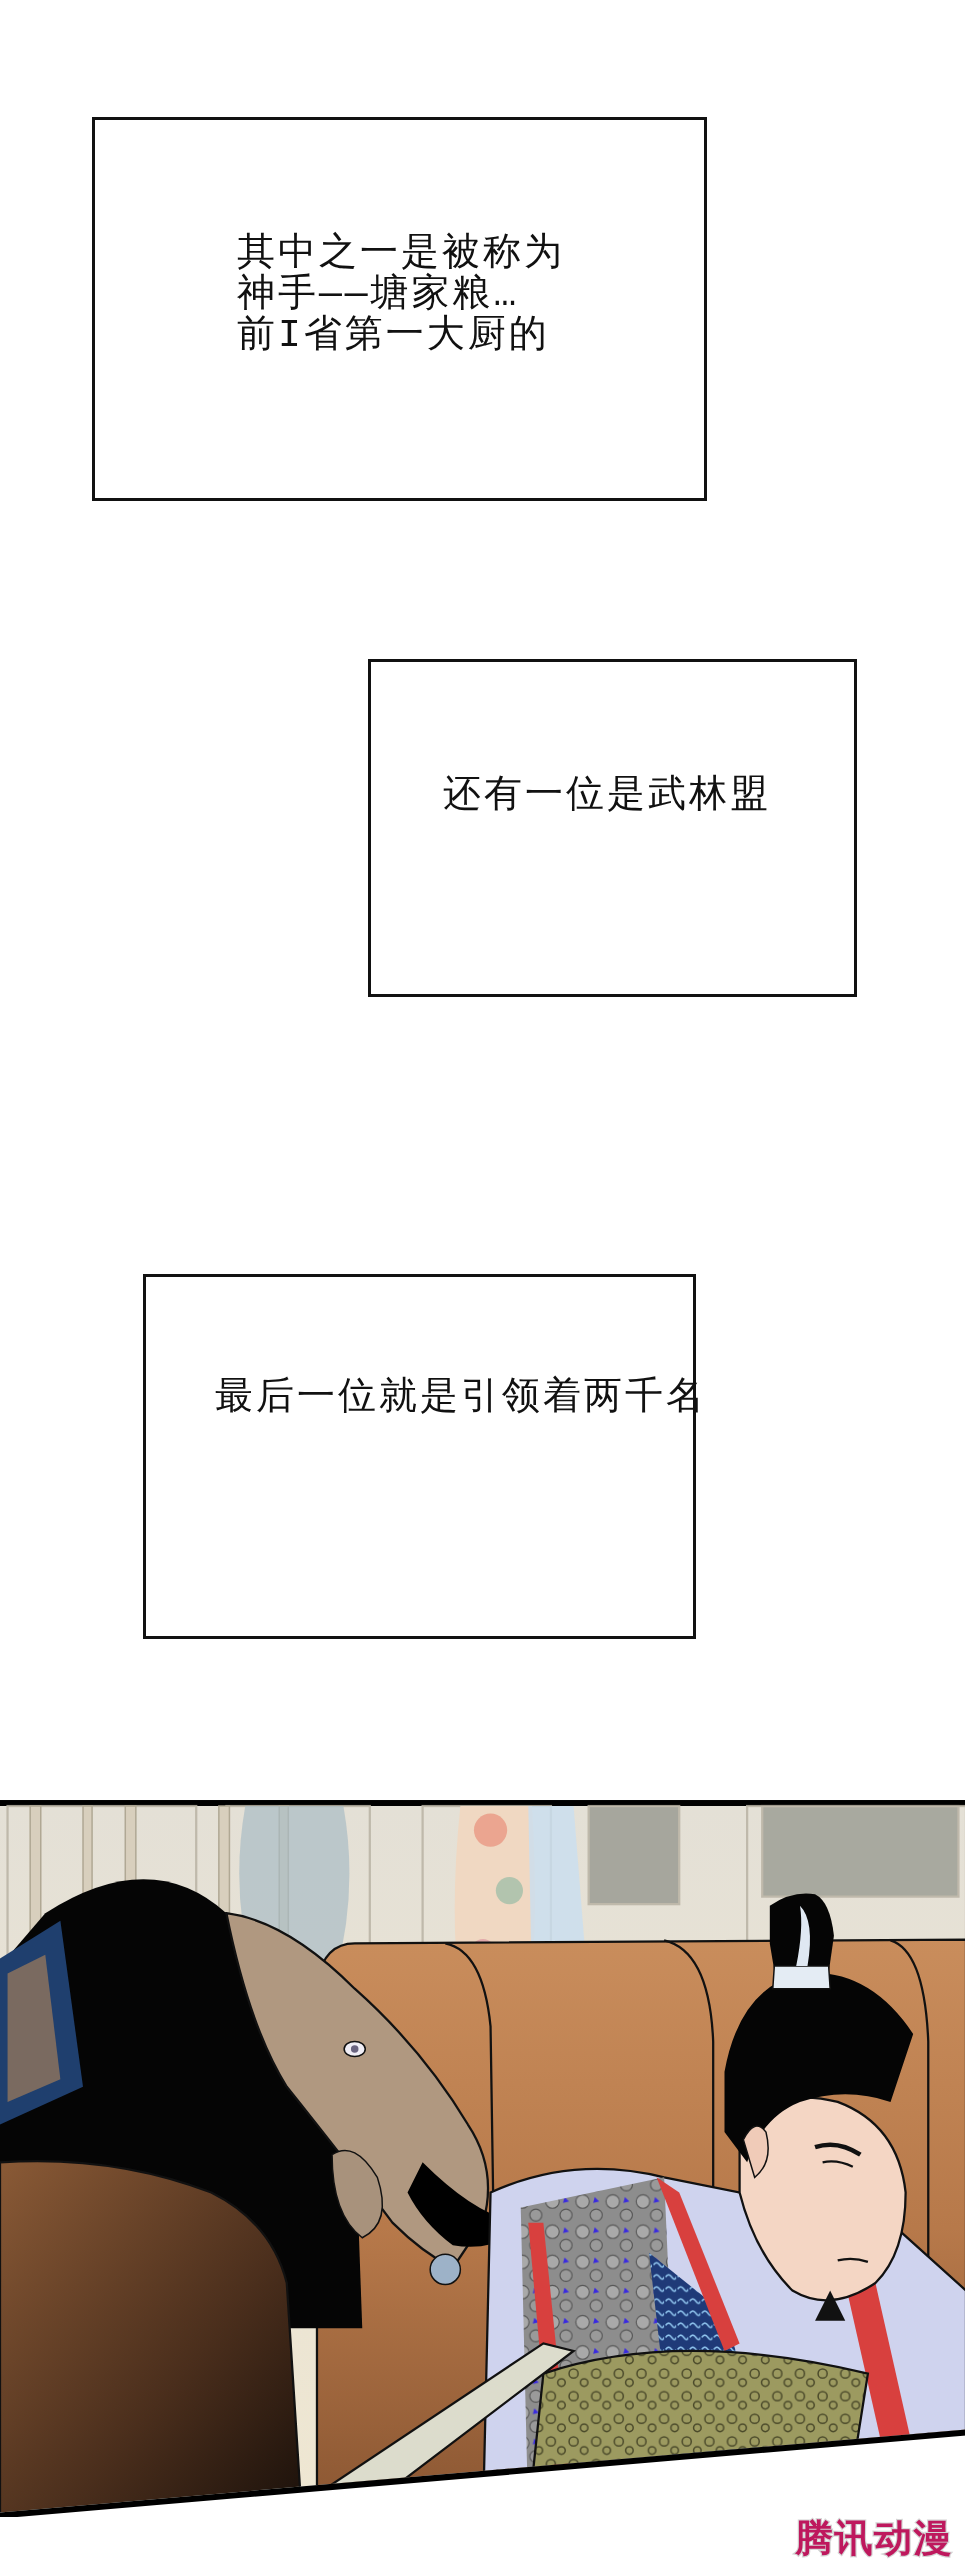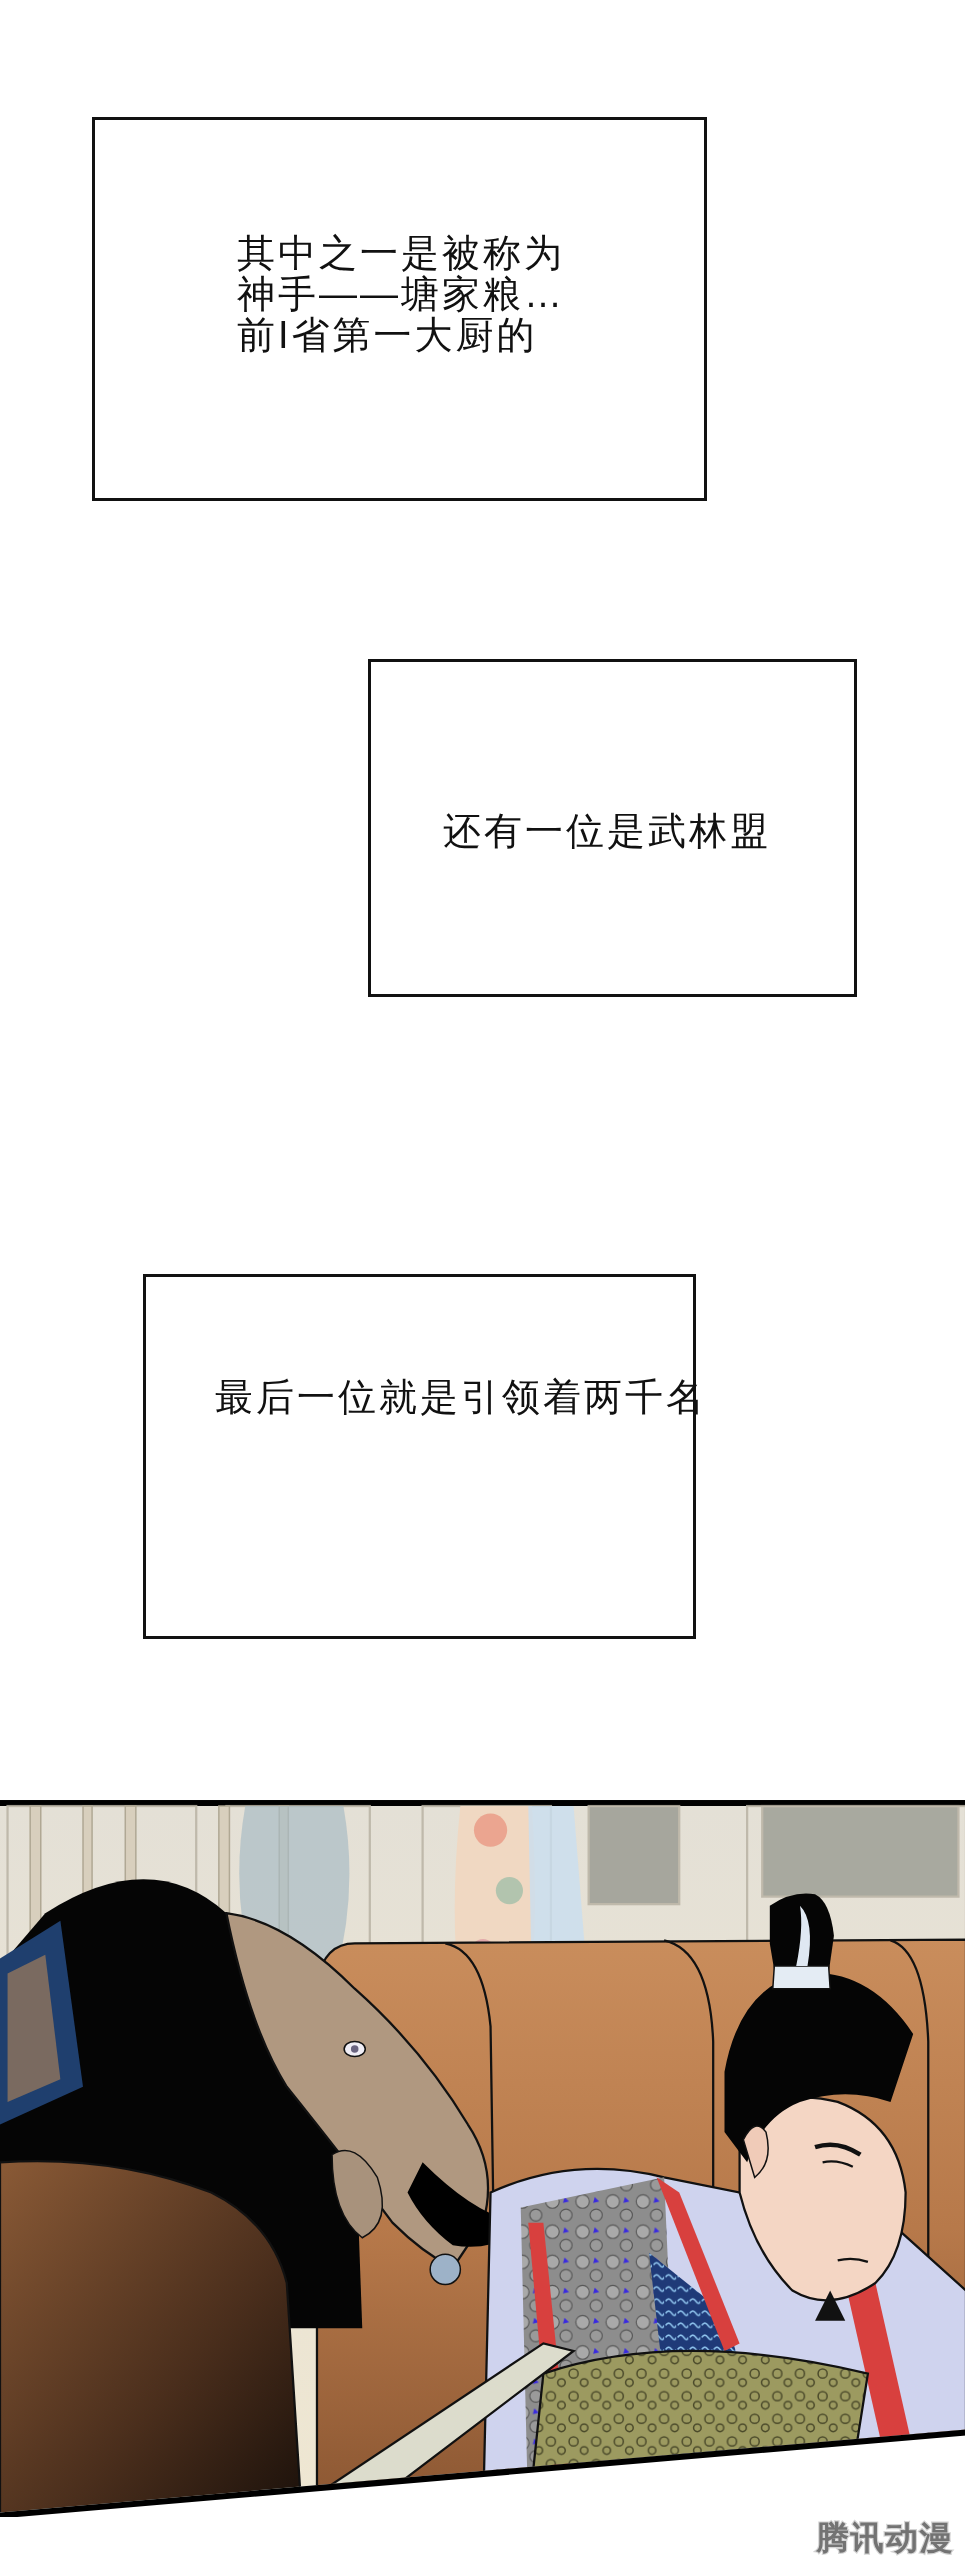--- a/index.html
+++ b/index.html
@@ -4,40 +4,40 @@
 <style>
   html, body { margin: 0; padding: 0; background: #ffffff; }
   body { width: 966px; height: 2576px; position: relative; overflow: hidden;
          font-family: "DejaVu Serif", "Liberation Serif", serif; }
   .caption-box {
     position: absolute; background: #ffffff;
     border: 3px solid #111111; box-sizing: border-box;
   }
   .caption-text {
     position: absolute; color: #111111;
-    font-family: Liberation Sans, sans-serif;
+    font-family: Liberation Mono, monospace;
     font-size: 38px; line-height: 41px; letter-spacing: 3px;
     white-space: nowrap;
   }
   .caption-text div { height: 41px; }
   #box1 { left: 92px; top: 117px; width: 615px; height: 384px; }
   #box1 .caption-text { left: 142px; top: 113px; }
   #box2 { left: 368px; top: 659px; width: 489px; height: 338px; }
-  #box2 .caption-text { left: 72px; top: 113px; margin-top: 36px; }
+  #box2 .caption-text { left: 72px; top: 113px; }
   #box3 { left: 143px; top: 1274px; width: 553px; height: 365px; }
   #box3 .caption-text { left: 69px; top: 100px; }
 
   #panel { position: absolute; left: 0; top: 1800px; width: 966px; height: 717px; }
   #panel svg { display: block; }
   #watermark {
     position: absolute; left: 794px; top: 2517px; width: 160px; height: 42px;
-    color: #737373; font-family: "DejaVu Sans", "Liberation Sans", sans-serif;
-    font-weight: bold; font-size: 33px; line-height: 42px; letter-spacing: 1.5px;
+    color: #be185d; font-family: "DejaVu Sans", "Liberation Sans", sans-serif;
+    font-weight: bold; font-size: 38px; line-height: 42px; letter-spacing: 1.5px;
     -webkit-text-stroke: 2.3px #d4d4d4; paint-order: stroke fill;
-    text-align: right;
+    text-align: center;
   }
 </style>
 </head>
 <body>
 
 <div id="box1" class="caption-box">
   <div class="caption-text">
     <div>其中之一是被称为</div>
     <div>神手——塘家粮…</div>
     <div>前I省第一大厨的</div>

